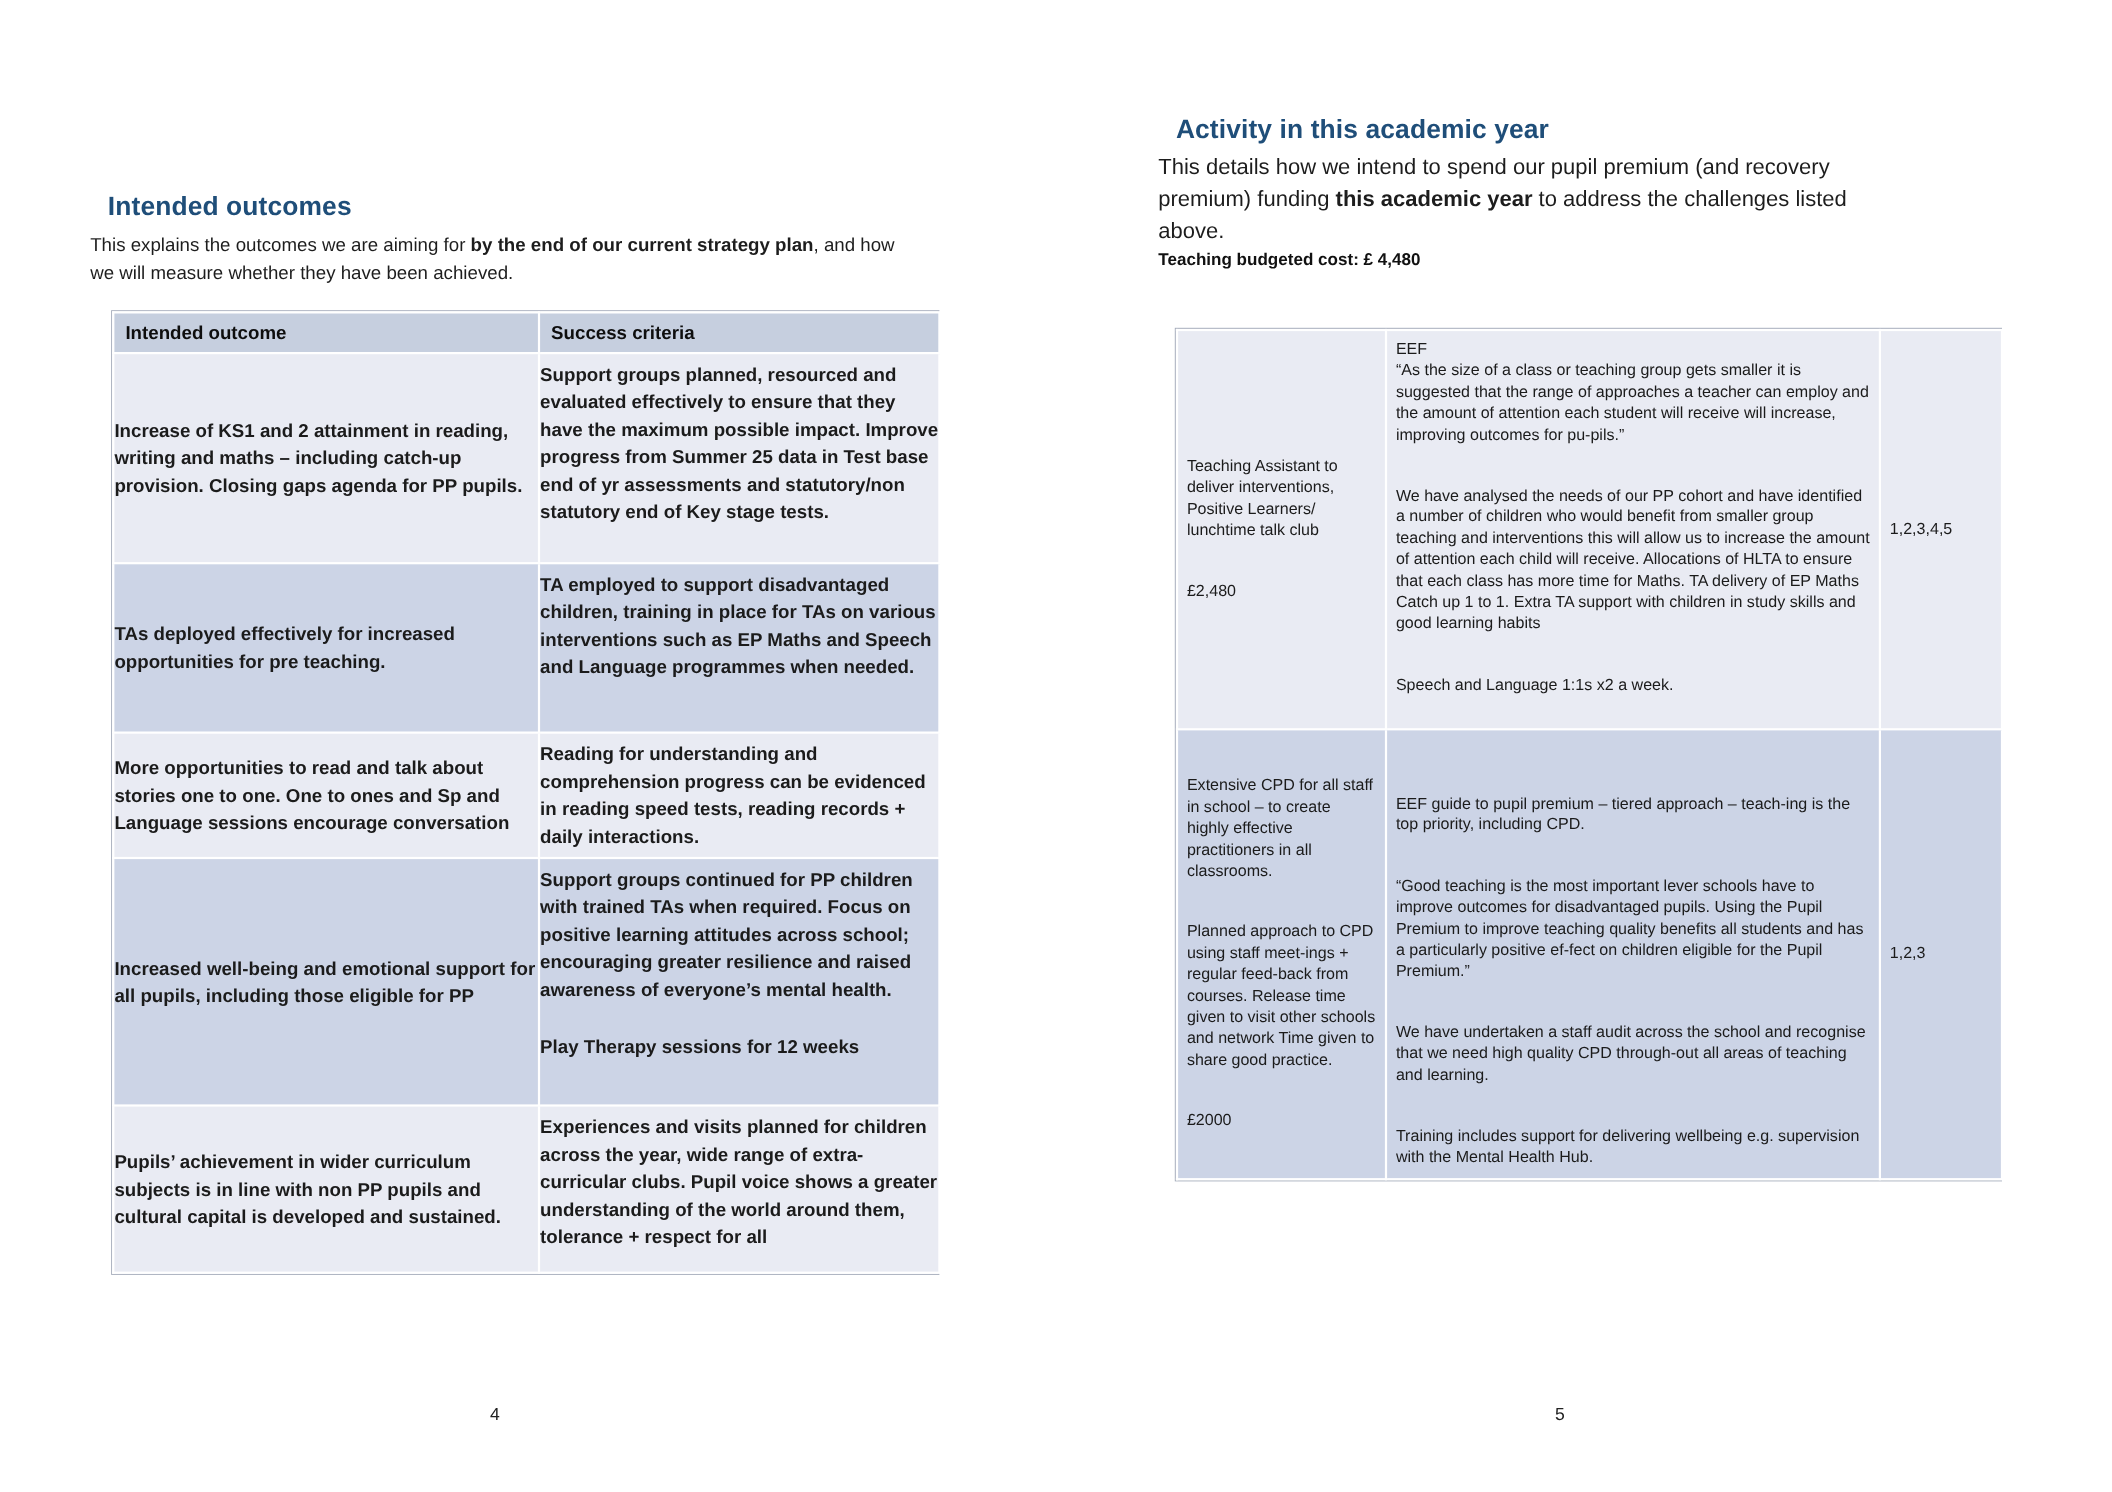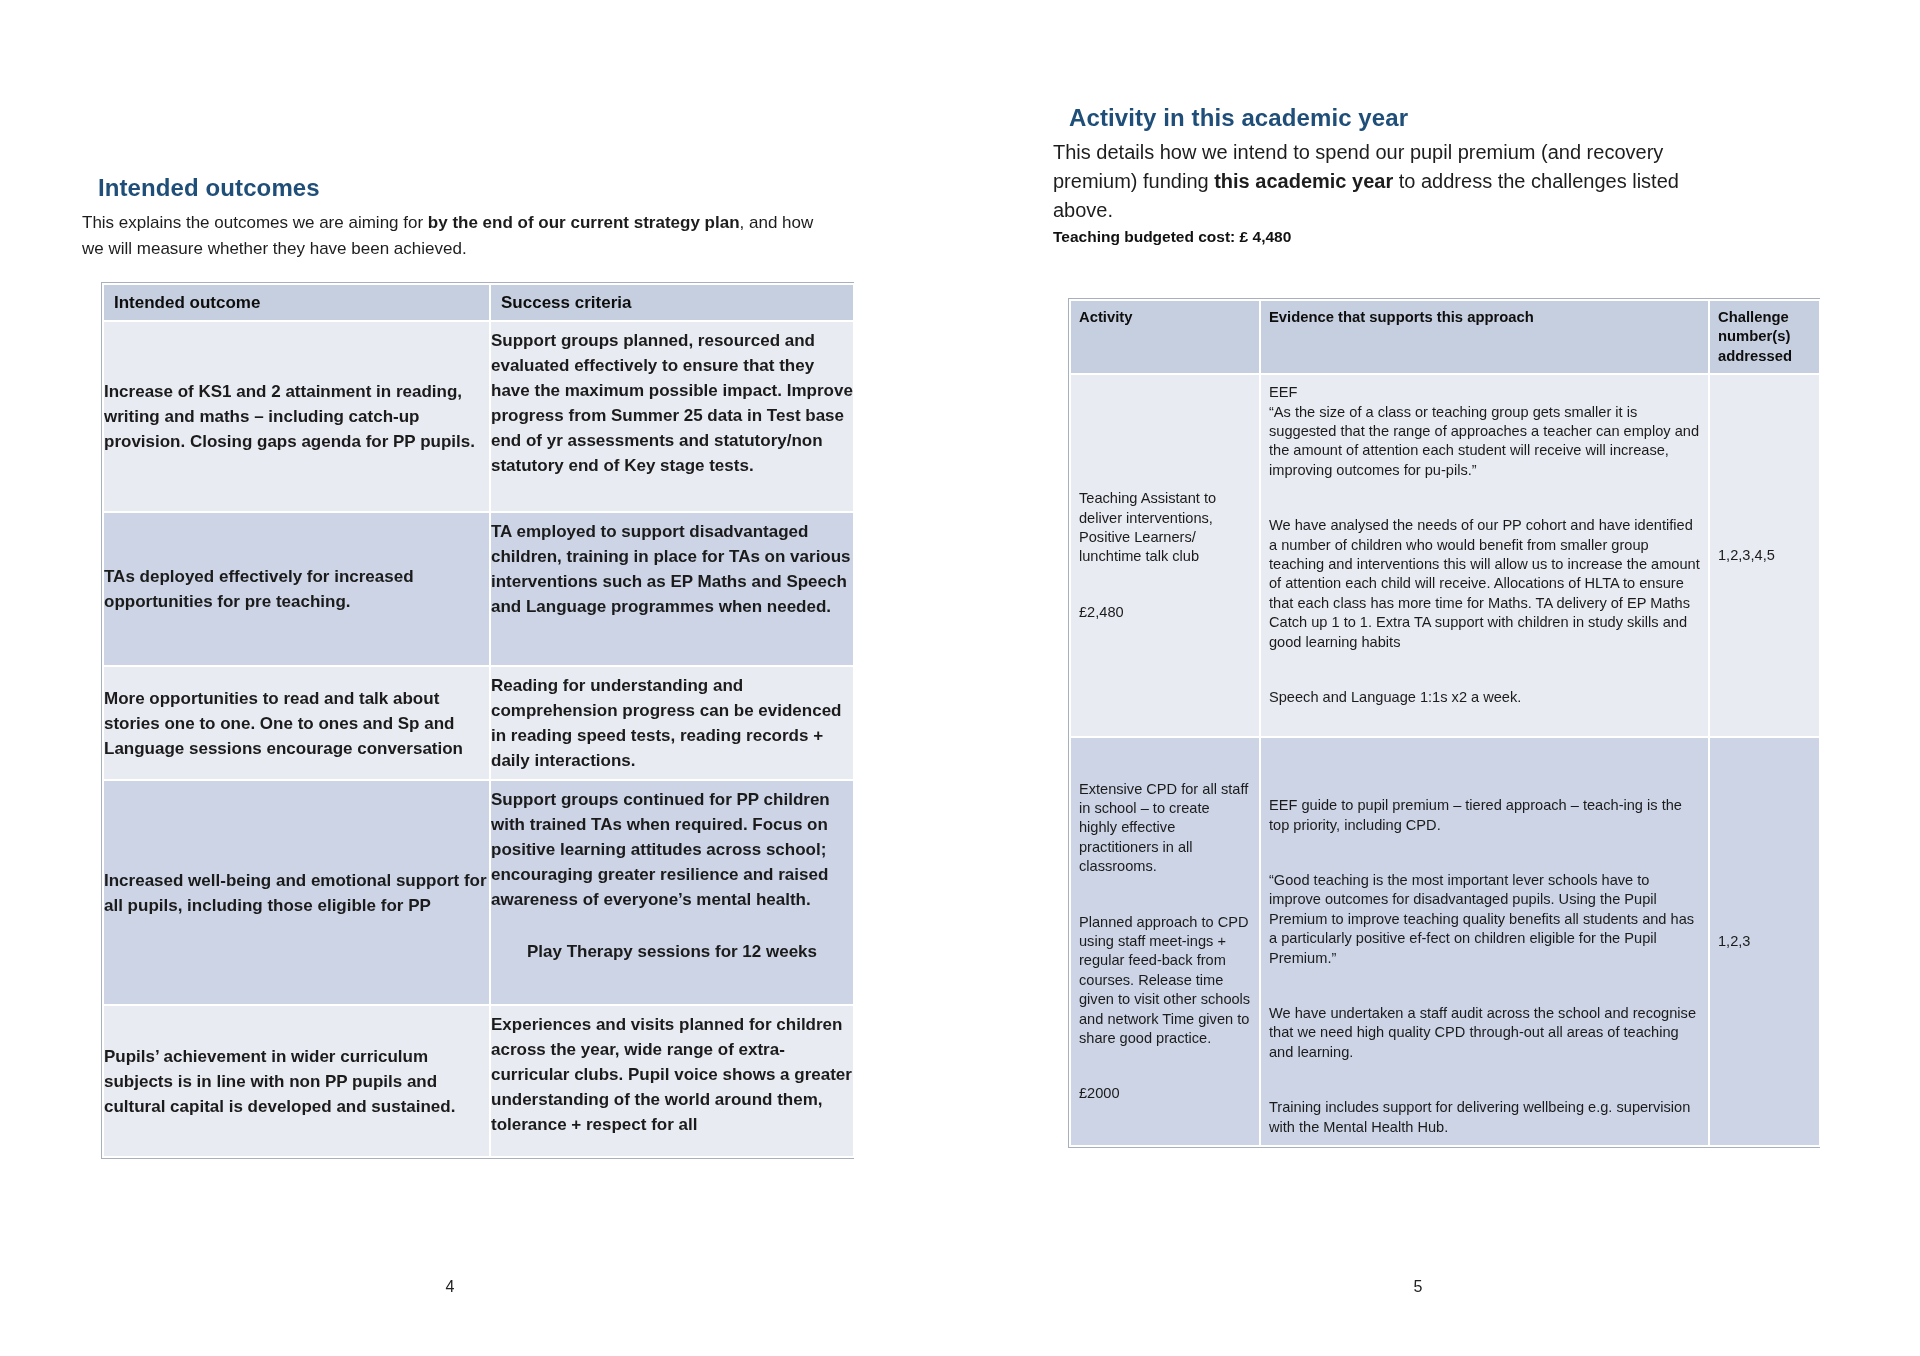--- a/index.html
+++ b/index.html
@@ -33,21 +33,21 @@
   }
   tr.light td{background:var(--row-light);}
   tr.dark td{background:var(--row-dark);}
   .para{white-space:pre-line;}
   
   .ltable{font-size:17px;line-height:25px;}
   .ltable th{font-size:17px;padding:5px 10px;}
   .ltable td{padding:6px 0;font-weight:bold;}
   .ltable td.c1{vertical-align:middle;}
   .ltable td.c2{vertical-align:top;}
-  .ltable .para + .para{margin-top:27px;text-align:center;}
+  .ltable .para + .para{margin-top:27px;}
   
   .rtable{font-size:14.6px;line-height:19.4px;}
   .rtable th{font-size:14.8px;padding:7px 8px;vertical-align:top;line-height:19.4px;}
   .rtable td{padding:8px;}
   .rtable td.act{vertical-align:middle;}
   .rtable td.evi{vertical-align:top;}
   .rtable td.evi.pad-top{padding-top:58px;}
   .rtable td.chal{vertical-align:middle;}
   .rtable .para + .para{margin-top:36px;}
   .page-num{font-size:16px;color:#222;text-align:center;width:40px;}
@@ -114,25 +114,20 @@
 <div class="abs budget-line" style="left:1053px;top:228px;">Teaching budgeted cost: £ 4,480</div>
 
 <div class="abs tbl-wrap" style="left:1068px;top:298px;width:750px;">
   <table class="rtable">
     <colgroup>
         <col style="width:190px">
         <col style="width:449px">
         <col style="width:111px">
       </colgroup>
     <tbody>
-        <tr style="height:72px">
-      <th>Activity</th>
-      <th>Evidence that supports this approach</th>
-      <th>Challenge number(s) addressed</th>
-    </tr>
     <tr class="light" style="height:363px">
       <td class="act cell">
             <div class="para">Teaching Assistant to deliver interventions, Positive Learners/ lunchtime talk club</div>
             <div class="para">£2,480</div>
           </td>
       <td class="evi cell">
             <div class="para">EEF
 “As the size of a class or teaching group gets smaller it is suggested that the range of approaches a teacher can employ and the amount of attention each student will receive will increase, improving outcomes for pu-pils.”</div>
             <div class="para">We have analysed the needs of our PP cohort and have identified a number of children who would benefit from smaller group teaching and interventions this will allow us to increase the amount of attention each child will receive. Allocations of HLTA to ensure that each class has more time for Maths. TA delivery of EP Maths Catch up 1 to 1. Extra TA support with children in study skills and good learning habits</div>
             <div class="para">Speech and Language 1:1s x2 a week.</div>

